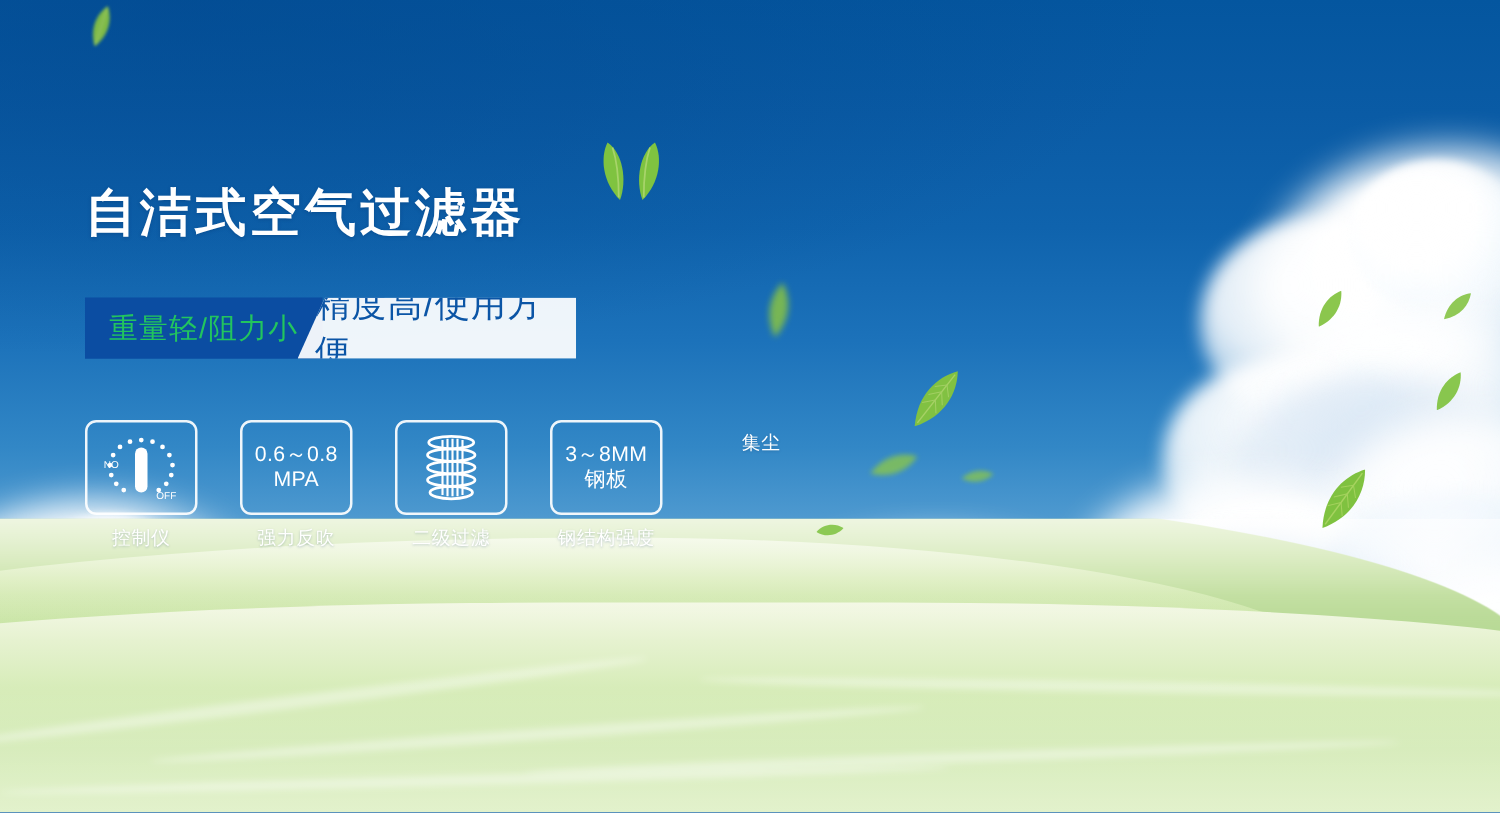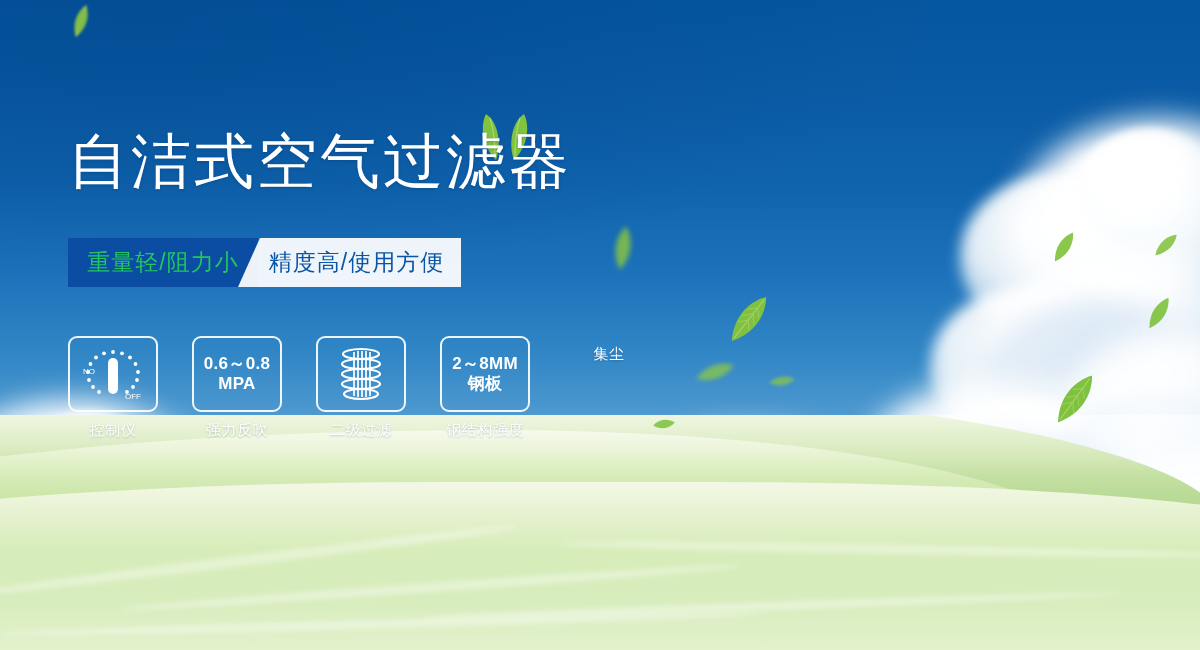--- a/index.html
+++ b/index.html
@@ -112,26 +112,26 @@
   }
 
   
   .leaf{ position:absolute; }
   .leaf svg{ display:block; width:100%; height:100%; }
 
   
   .content{ position:absolute; left:0; top:0; width:100%; height:100%; }
 
   .title{
-    position:absolute; left:68px; top:132px;
-    font-size:60px;
+    position:absolute; left:68px; top:150px;
+    font-size:41px;
     line-height:1.0;
     letter-spacing:3px;
     color:#ffffff;
-    font-weight:400;
+    font-weight:700;
     white-space:nowrap;
     text-shadow:0 1px 3px rgba(0,40,90,0.28);
   }
 
   .sprout{ position:absolute; left:470px; top:112px; width:70px; height:48px; }
 
   
   .subtitle{
     position:absolute; left:68px; top:238px;
     height:49px; width:393px;
@@ -144,21 +144,21 @@
   .sub-a span{
     color:#22c55e; font-size:23px; letter-spacing:1px; font-weight:400;
   }
   .sub-b{
     position:absolute; left:170px; top:0; height:49px; width:223px;
     background:rgba(255,255,255,0.93);
     clip-path:polygon(22px 0, 100% 0, 100% 100%, 0 100%);
     display:flex; align-items:center; justify-content:center;
   }
   .sub-b span{
-    color:#0b55a6; font-size:23px; letter-spacing:1px; font-weight:400;
+    color:#0b55a6; font-size:28px; letter-spacing:1px; font-weight:400;
     padding-left:14px;
   }
 
   
   .features{
     position:absolute; left:68px; top:336px;
     display:flex; gap:34px;
   }
   .feature{ width:90px; }
   .fbox{
@@ -168,21 +168,21 @@
     display:flex; align-items:center; justify-content:center;
     color:#ffffff;
     overflow:hidden;
     position:relative;
   }
   .fbox .ftext{
     text-align:center;
     font-size:17px;
     line-height:1.18;
     letter-spacing:0.3px;
-    font-weight:700;
+    font-weight:400;
     white-space:pre-line;
   }
   .fbox svg{ display:block; }
   .flabel{
     margin-top:9px;
     text-align:center;
     color:#ffffff;
     font-size:15px;
     letter-spacing:0.6px;
     white-space:nowrap;
@@ -381,21 +381,21 @@
               <line x1="35" y1="8" x2="35" y2="54"></line>
               <line x1="39" y1="9" x2="39" y2="53"></line>
             </g>
           </svg>
         </div>
         <div class="flabel">二级过滤</div>
       </div>
 
       <div class="feature">
         <div class="fbox">
-          <div class="ftext">2～8MM
+          <div class="ftext">3～8MM
 钢板</div>
         </div>
         <div class="flabel">钢结构强度</div>
       </div>
 
       <div class="feature">
         <div class="flabel">集尘</div>
       </div>
 
     </div>

